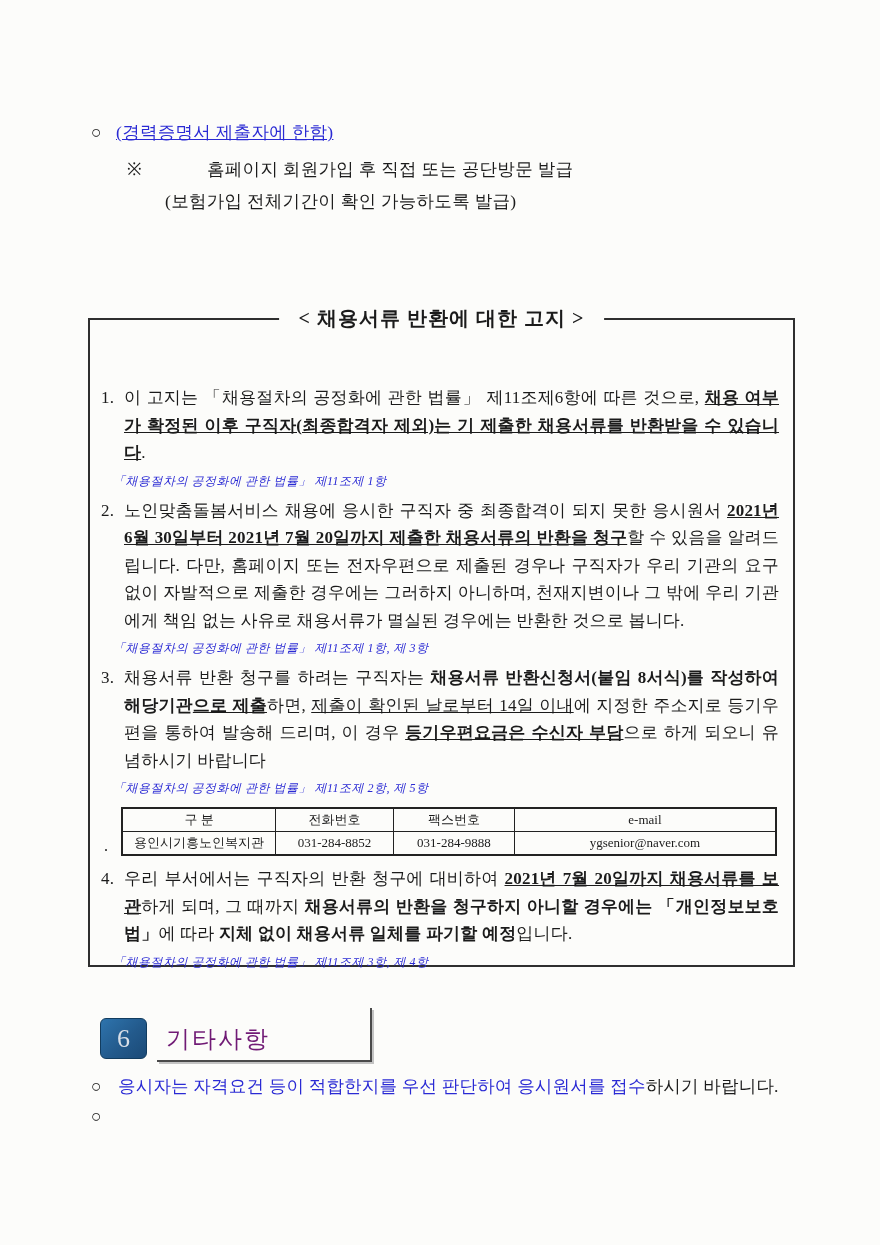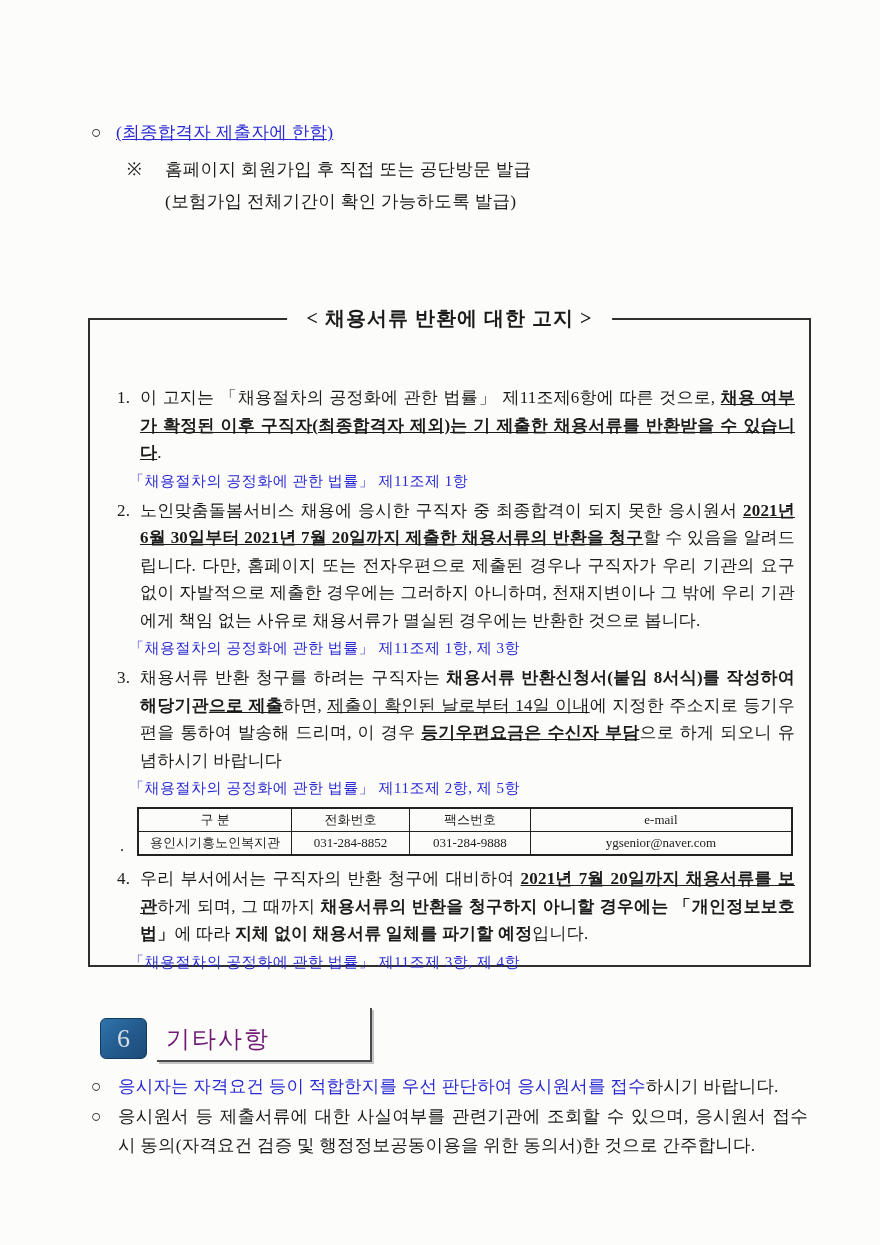--- a/index.html
+++ b/index.html
@@ -11,41 +11,40 @@
   }
   
   .top{position:absolute;left:91px;top:116px;width:712px;}
   .tline{font-size:17.5px;line-height:32px;letter-spacing:.3px;}
   .tl1{position:relative;padding-left:27px;}
   .tl1 .marker{position:absolute;left:0;top:0;}
   .tl2{margin-left:25px;}
   .tl2 .blue-underline{color:var(--blue);text-decoration:underline;}
   .tl3{position:relative;padding-left:62px;margin-top:5px;}
   .tl3 .marker{position:absolute;left:36px;top:0;}
-  .tl4{margin-left:74px;}
+  .tl4{margin-left:116px;}
   .tl5{margin-left:74px;}
   
   .notice-box{
     position:absolute;left:88px;top:318px;width:703px;height:645px;
     border:2px solid #2f2f2f;
-    padding-left:16px;
   }
   .box-title{
     position:absolute;top:-15px;left:50%;transform:translateX(-50%);
     background:#fcfcfa;padding:0 20px;font-size:20px;font-weight:bold;
     white-space:nowrap;letter-spacing:1px;
   }
   .box-content{padding:64px 14px 0 11px;}
   .notice-item{
     position:relative;padding-left:23px;font-size:17px;line-height:27.5px;
     text-align:justify;letter-spacing:.2px;
   }
   .notice-item .num{position:absolute;left:0;top:0;}
   .citation{
-    color:var(--blue);font-size:15px;line-height:27px;
+    color:var(--blue);font-style:italic;font-size:12px;line-height:27px;
     margin:1px 0 2px 12px;letter-spacing:.5px;
   }
   
   .table-wrap{position:relative;margin:5px 2px 8px 20px;}
   .stray{position:absolute;left:-17px;bottom:1px;font-size:16px;}
   table.contact{
     width:100%;border-collapse:collapse;border:2px solid #222;
     font-size:13px;table-layout:fixed;
   }
   table.contact th,table.contact td{
@@ -78,21 +77,21 @@
 </head>
 <body>
 
 <div>
 
   <section class="top">
     <div class="tline tl1">
       <span class="marker">○</span>
     </div>
     <div class="tline tl2">
-      <span class="blue-underline">(최종합격자 제출자에 한함)</span>
+      <span class="blue-underline">(경력증명서 제출자에 한함)</span>
     </div>
     <div class="tline tl3">
       <span class="marker">※</span>
     </div>
     <div class="tline tl4">
       <span>홈페이지 회원가입 후 직접 또는 공단방문 발급</span>
     </div>
     <div class="tline tl5">
       <span>(보험가입 전체기간이 확인 가능하도록 발급)</span>
     </div>
@@ -163,17 +162,16 @@
     <div class="sec6-title">기타사항</div>
   </section>
 
   <section class="bottom">
     <div class="b-item">
       <span class="marker">○</span>
       <span><span style="color: rgb(42, 42, 212); font-family: Liberation Serif, serif;">응시자는 자격요건 등이 적합한지를 우선 판단하여 응시원서를 접수</span><span>하시기 바랍니다.</span></span>
     </div>
     <div class="b-item">
       <span class="marker">○</span>
-      <span><span>응시원서 등 제출서류에 대한 사실여부를 관련기관에 조회할 수 있으며, 응시원서 접수 시 동의(자격요건 검증 및 행정정보공동이용을 위한 동의서)한 것으로 간주합니다.</span></span>
     </div>
   </section>
 
 </div>
 
 </body></html>

